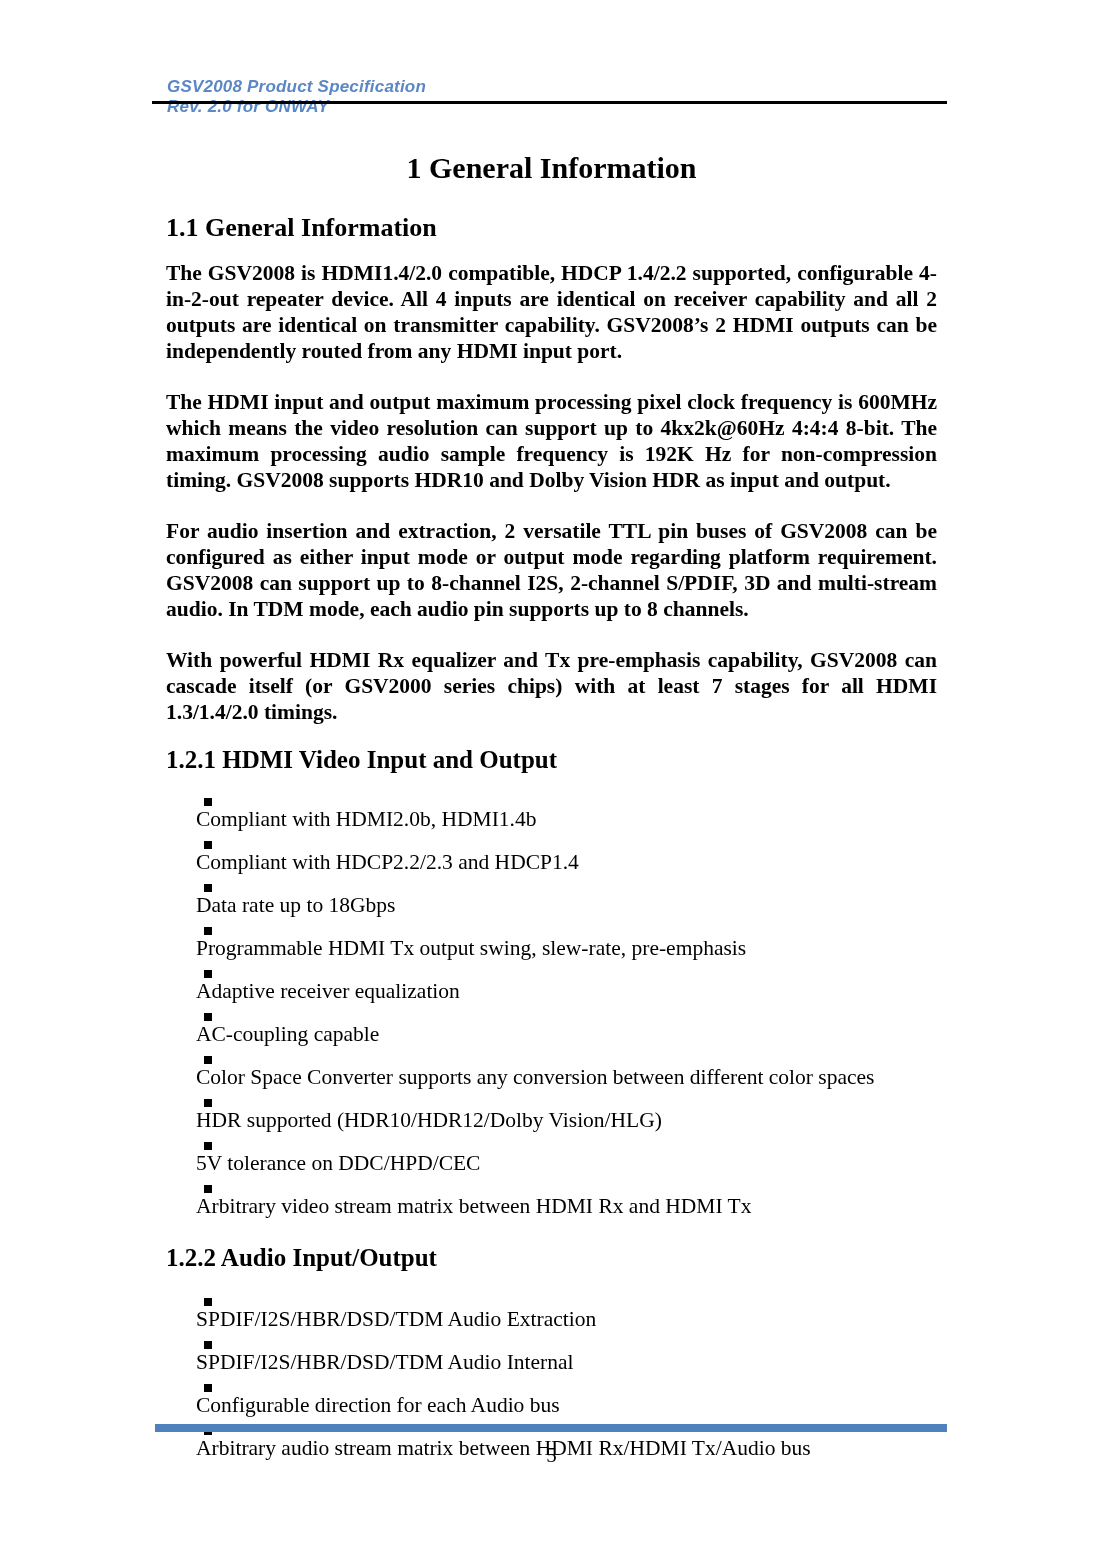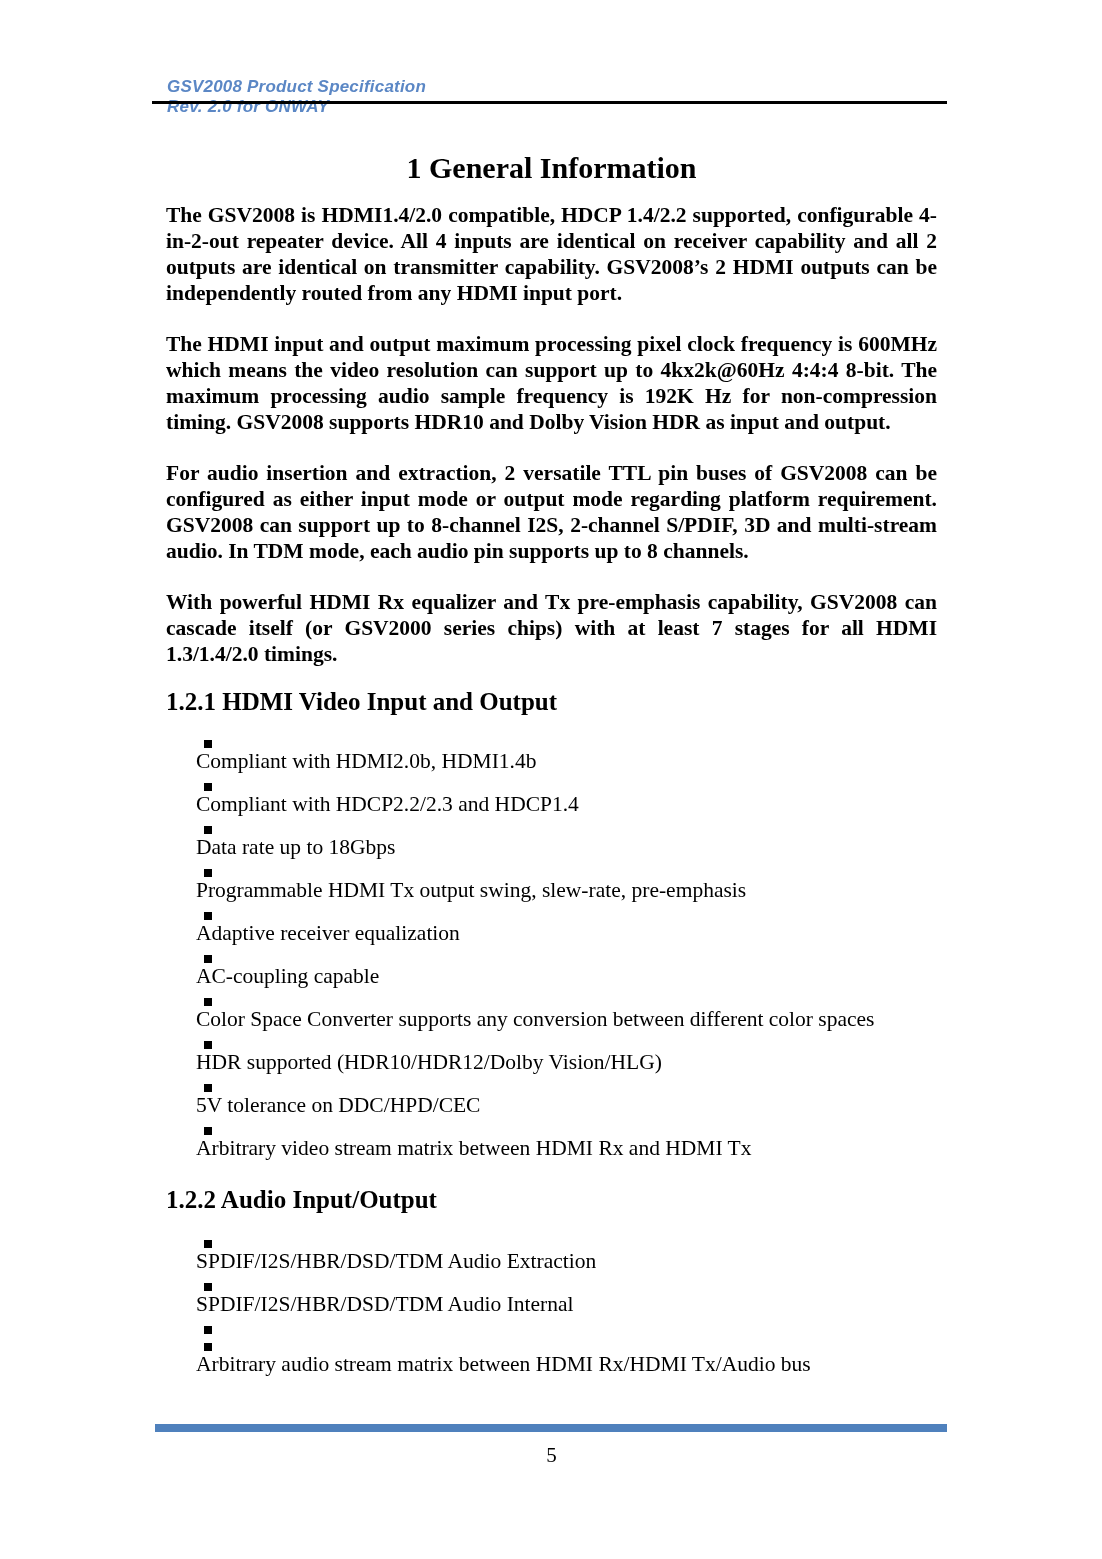--- a/index.html
+++ b/index.html
@@ -81,20 +81,21 @@
 <div class="running-header">
   <span>GSV2008 Product Specification</span>
   <span>Rev. 2.0 for ONWAY</span>
 </div>
 <div class="header-rule"></div>
 
 <div class="content">
 
   <h1 class="doc-h1">1 General Information</h1>
 
+  <h2 class="doc-h2">1.1 General Information</h2>
 
   <p class="body-par first">The GSV2008 is HDMI1.4/2.0 compatible, HDCP 1.4/2.2 supported, configurable 4-in-2-out repeater device. All 4 inputs are identical on receiver capability and all 2 outputs are identical on transmitter capability. GSV2008’s 2 HDMI outputs can be independently routed from any HDMI input port.</p>
   <p class="body-par">The HDMI input and output maximum processing pixel clock frequency is 600MHz which means the video resolution can support up to 4kx2k@60Hz 4:4:4 8-bit. The maximum processing audio sample frequency is 192K Hz for non-compression timing. GSV2008 supports HDR10 and Dolby Vision HDR as input and output.</p>
   <p class="body-par">For audio insertion and extraction, 2 versatile TTL pin buses of GSV2008 can be configured as either input mode or output mode regarding platform requirement. GSV2008 can support up to 8-channel I2S, 2-channel S/PDIF, 3D and multi-stream audio. In TDM mode, each audio pin supports up to 8 channels.</p>
   <p class="body-par">With powerful HDMI Rx equalizer and Tx pre-emphasis capability, GSV2008 can cascade itself (or GSV2000 series chips) with at least 7 stages for all HDMI 1.3/1.4/2.0 timings.</p>
 
 
   <h3 class="doc-h3">1.2.1 HDMI Video Input and Output</h3>
 
   <ul class="feature-list">
@@ -146,20 +147,21 @@
     <li>
         <span class="bullet-square"></span>
         <span class="li-text">SPDIF/I2S/HBR/DSD/TDM Audio Extraction</span>
       </li>
     <li>
         <span class="bullet-square"></span>
         <span class="li-text">SPDIF/I2S/HBR/DSD/TDM Audio Internal</span>
       </li>
     <li>
         <span class="bullet-square"></span>
+        <span class="li-text">Configurable direction for each Audio bus</span>
       </li>
     <li>
         <span class="bullet-square"></span>
         <span class="li-text">Arbitrary audio stream matrix between HDMI Rx/HDMI Tx/Audio bus</span>
       </li>
   </ul>
 
 </div>
 
 <div class="footer-bar"></div>

